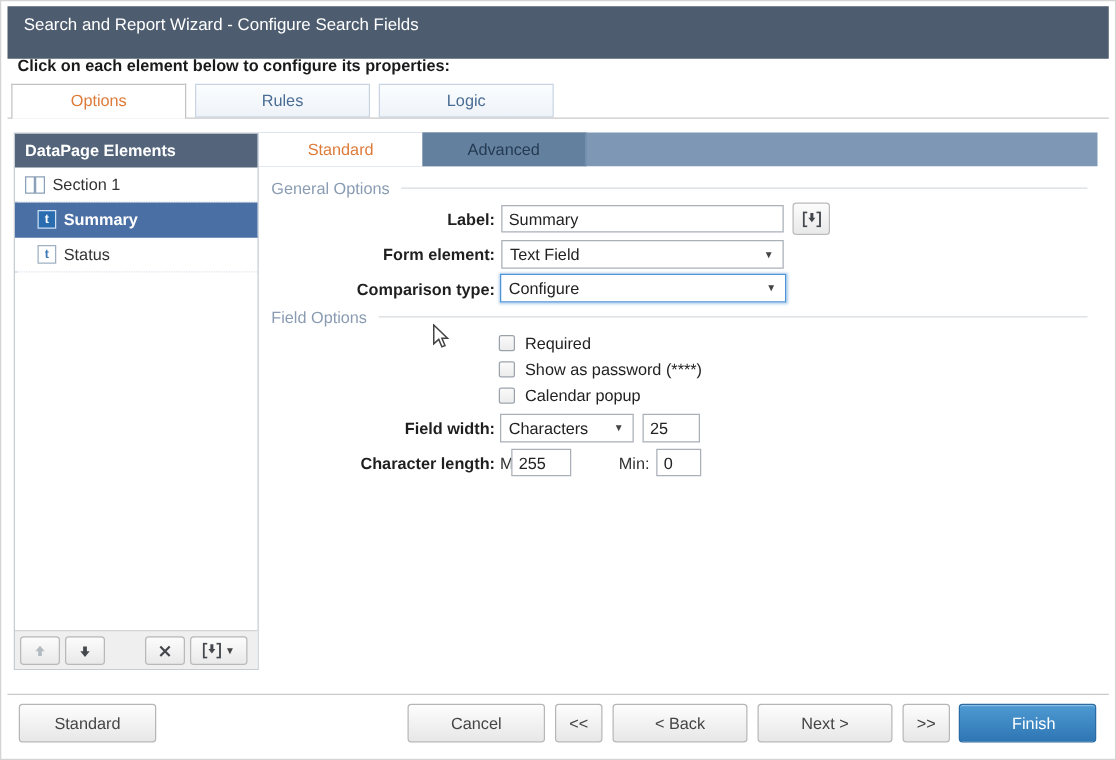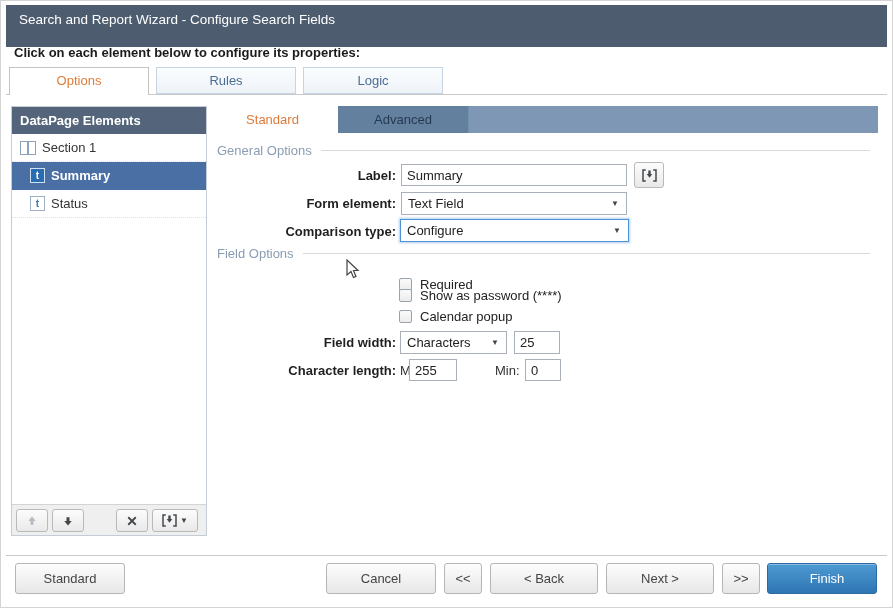--- a/index.html
+++ b/index.html
@@ -226,21 +226,21 @@
   <div class="selectbox focused" style="left:399px; top:218px; width:229px;">
     <span class="sel-text">Configure</span>
     <span class="sel-arrow">▼</span>
   </div>
 
   <div class="section-header" style="top:245px;">
     <span class="section-title">Field Options</span>
     <span class="section-line"></span>
   </div>
 
-  <div class="chk-row" style="top:276px;">
+  <div class="chk-row" style="top:266px;">
     <span class="chk-box"></span>
     <span class="chk-label">Required</span>
   </div>
   <div class="chk-row" style="top:287px;">
     <span class="chk-box"></span>
     <span class="chk-label">Show as password (****)</span>
   </div>
   <div class="chk-row" style="top:308px;">
     <span class="chk-box"></span>
     <span class="chk-label">Calendar popup</span>

